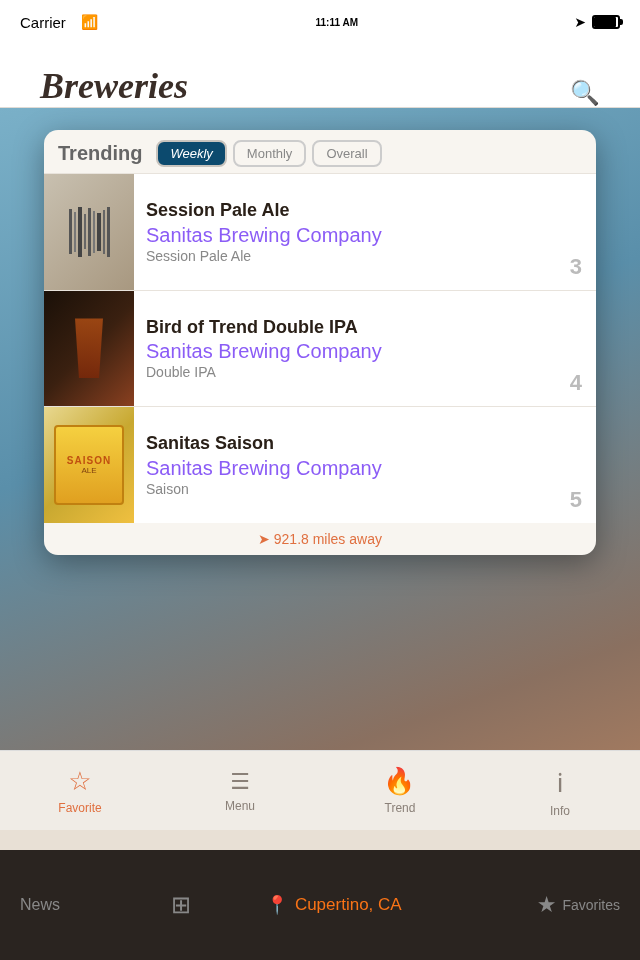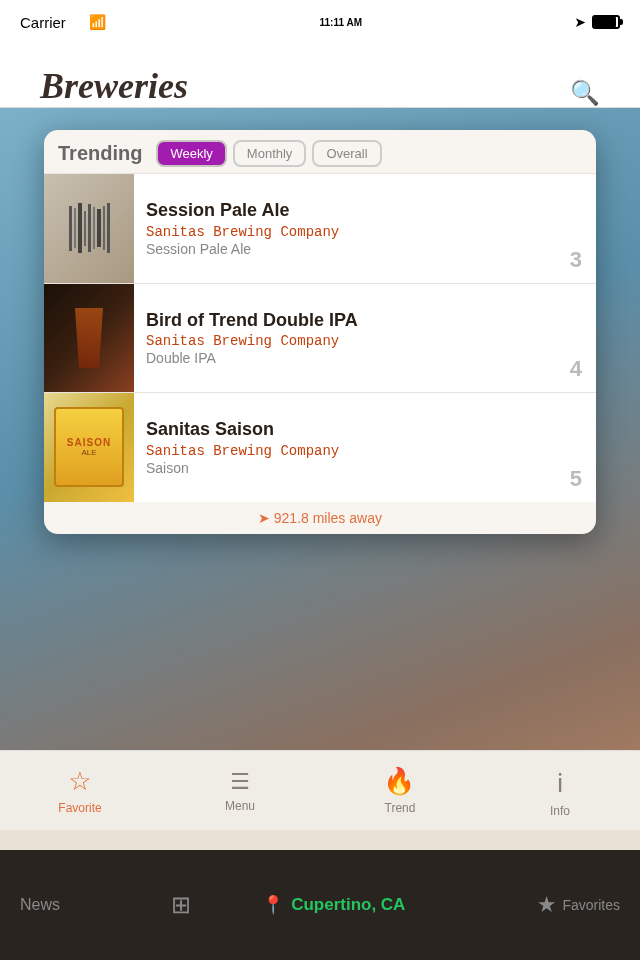--- a/index.html
+++ b/index.html
@@ -18,21 +18,21 @@
       display: flex;
       justify-content: space-between;
       align-items: center;
       padding: 0 20px;
       height: 44px;
       background: #fff;
       font-size: 15px;
       font-weight: 500;
       color: #000;
     }
-    .status-left { display: flex; align-items: center; gap: 24px; }
+    .status-left { display: flex; align-items: center; gap: 16px; }
     .status-center { font-size: 10px; font-weight: 600; }
     .status-right { display: flex; align-items: center; gap: 6px; }
     .wifi-icon, .location-icon { font-size: 14px; }
     .battery {
       width: 28px; height: 14px;
       border: 2px solid #000;
       border-radius: 3px;
       position: relative;
       display: inline-flex;
       align-items: center;
@@ -144,23 +144,24 @@
       padding: 4px 12px;
       border-radius: 8px;
       font-size: 13px;
       font-weight: 500;
       cursor: pointer;
       border: 2px solid #ccc;
       background: transparent;
       color: #888;
     }
     .tab-btn.active {
-      background: #a21caf;
+      background: #0c4a6e;
       border-color: #c8c4be;
       color: #fff;
+      font-style: italic;
     }
 
     
     .beer-item {
       display: flex;
       align-items: stretch;
       background: #fff;
       border-top: 1px solid #e8e3dc;
       min-height: 95px;
     }
@@ -191,24 +192,23 @@
       justify-content: center;
       position: relative;
     }
     .beer-name {
       font-size: 18px;
       font-weight: 600;
       color: #2a2018;
       line-height: 1.2;
     }
     .beer-brewery {
-      font-size: 14px;
-      color: #c2410c;
+      font-size: 20px;
+      color: #8b5cf6;
       margin-top: 2px;
-      font-family: Liberation Mono, monospace;
     }
     .beer-style {
       font-size: 14px;
       color: #888;
       margin-top: 1px;
     }
     .beer-rank {
       position: absolute;
       bottom: 10px;
       right: 14px;
@@ -287,23 +287,23 @@
     }
     .nav-location {
       flex: 2;
       display: flex;
       align-items: center;
       justify-content: center;
       gap: 6px;
     }
     .nav-location-pin { color: #e07040; font-size: 18px; }
     .nav-location-text {
-      color: #22c55e;
+      color: #f97316;
       font-size: 17px;
-      font-weight: 700;
+      font-weight: 400;
       text-align: right;
     }
     .nav-favorites {
       flex: 1;
       display: flex;
       align-items: center;
       justify-content: flex-end;
       gap: 6px;
     }
     .nav-star { color: #888; font-size: 22px; }

